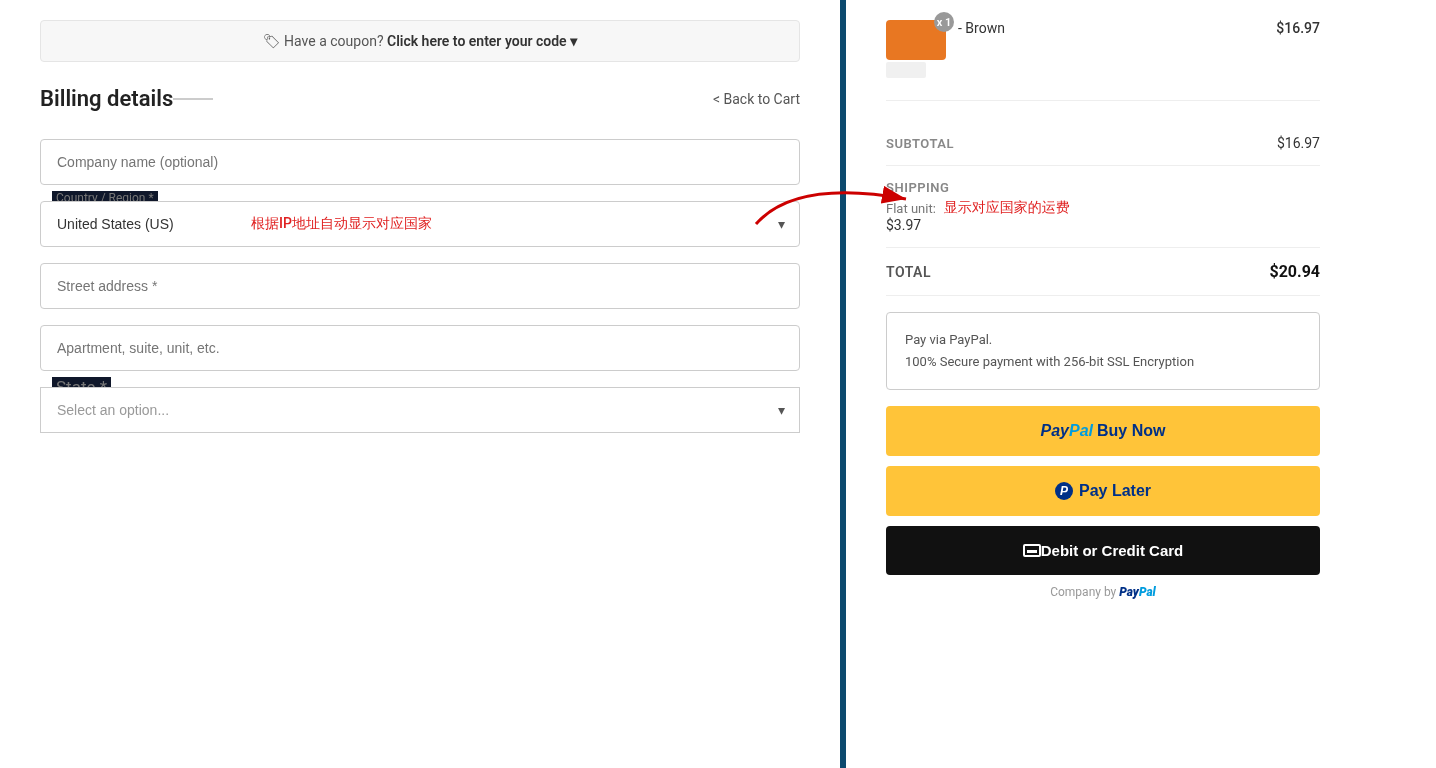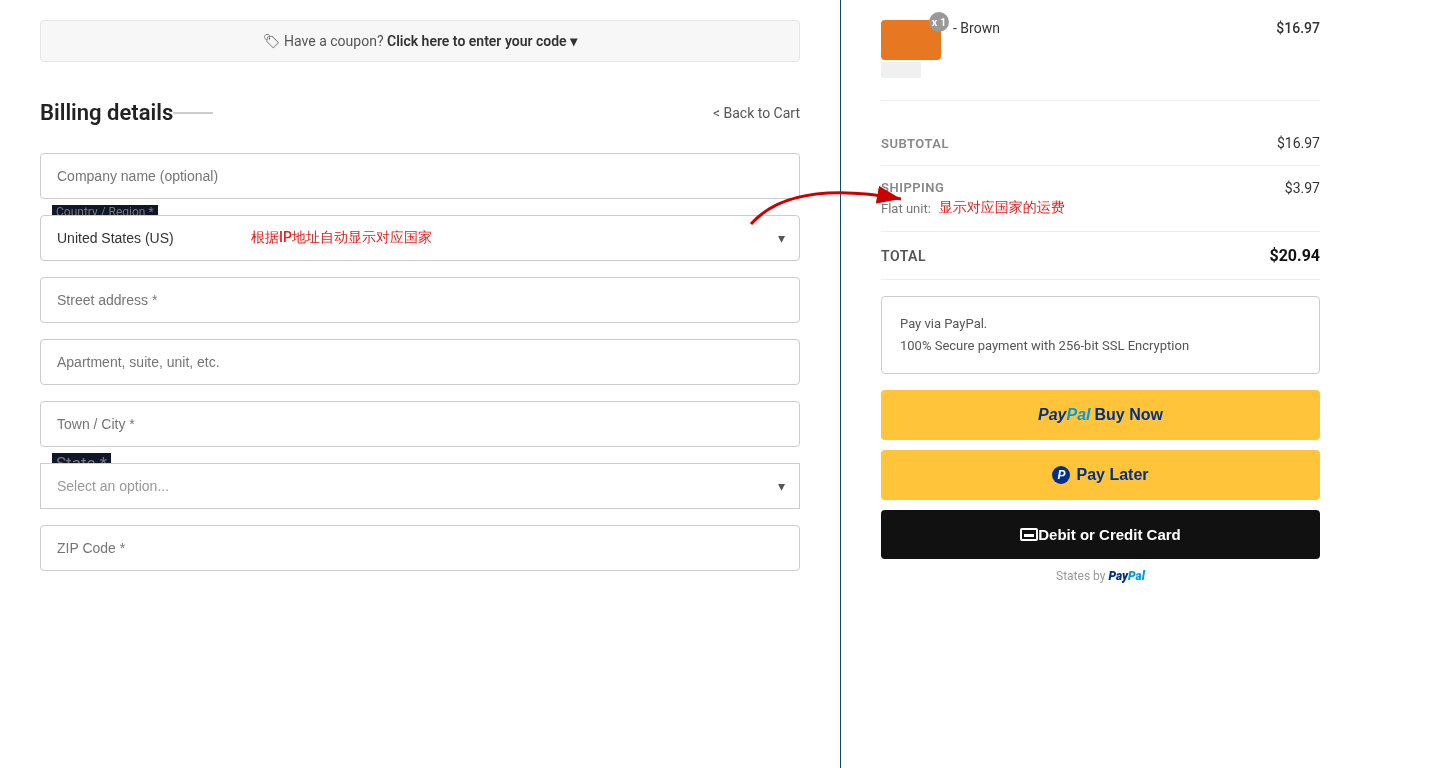--- a/index.html
+++ b/index.html
@@ -21,21 +21,21 @@
       padding: 0 40px 40px 40px;
       max-width: 840px;
     }
     
     .coupon-banner {
       background: #f7f7f7;
       border: 1px solid #e5e5e5;
       border-radius: 4px;
       padding: 12px 20px;
       text-align: center;
-      margin-bottom: 38px;
+      margin-bottom: 24px;
       margin-top: 20px;
       color: #555;
       font-size: 14px;
     }
     .coupon-banner a {
       color: #333;
       font-weight: 600;
       text-decoration: none;
     }
     
@@ -150,21 +150,21 @@
     .annotation-red {
       color: #e02020;
       font-size: 15px;
       font-weight: 500;
     }
 
     
     .right-side {
       width: 520px;
       padding: 20px 40px 32px 40px;
-      border-left: 1px solid #0c4a6e;
+      border-left: 6px solid #0c4a6e;
     }
     
     .product-row {
       display: flex;
       align-items: flex-start;
       justify-content: space-between;
       margin-bottom: 20px;
       padding-bottom: 20px;
       border-bottom: 1px solid #eee;
     }
@@ -244,20 +244,21 @@
       font-size: 16px;
       font-weight: 700;
       color: #111;
     }
     .shipping-row {
       display: flex;
       justify-content: space-between;
       align-items: flex-start;
       padding: 14px 0;
       border-bottom: 1px solid #eee;
+      flex-direction: column;
     }
     .shipping-left {
       display: flex;
       flex-direction: column;
       gap: 4px;
     }
     .shipping-flat-label {
       font-size: 13px;
       color: #777;
     }
@@ -426,41 +427,31 @@
         <input type="text" class="form-control" placeholder="Street address *" style="">
       </div>
     </div>
 
     <div class="form-row">
       <div class="form-group full">
         <input type="text" class="form-control" placeholder="Apartment, suite, unit, etc." style="">
       </div>
     </div>
 
-    <div class="form-row">
-      <div class="form-group full">
-        <input type="text" class="form-control" placeholder="Town / City *" style="">
-      </div>
-    </div>
 
     <div class="state-group">
       <span class="group-label">State *</span>
       <div class="select-wrapper" style="border:1px solid #ccc; border-radius:0;">
         <select class="form-select" style="padding:14px 40px 14px 16px; color:#999;">
           <option>Select an option...</option>
         </select>
         <span class="select-arrow">▾</span>
       </div>
     </div>
 
-    <div class="form-row" style="margin-top:16px;">
-      <div class="form-group full">
-        <input type="text" class="form-control" placeholder="ZIP Code *" style="">
-      </div>
-    </div>
   </div>
 
   <div class="right-side">
 
     <div class="product-row">
       <div class="product-info">
         <div class="product-image-box">
           <div class="product-image-orange"></div>
           <div class="product-image-white"></div>
           <div class="product-badge">x 1</div>
@@ -516,19 +507,19 @@
       <span class="pp-icon">P</span>
       <span>Pay Later</span>
     </button>
 
     <button class="btn-debit">
       <span class="card-icon"></span>
       <span>Debit or Credit Card</span>
     </button>
 
     <div class="paypal-powered">
-      <span>States by</span>
+      <span>Company by</span>
       <span style="font-style:italic; font-weight:900; color:#003087;">
         <span style="color:#003087;">Pay</span><span style="color:#009cde;">Pal</span>
       </span>
     </div>
   </div>
 </div>
 
 </body></html>

